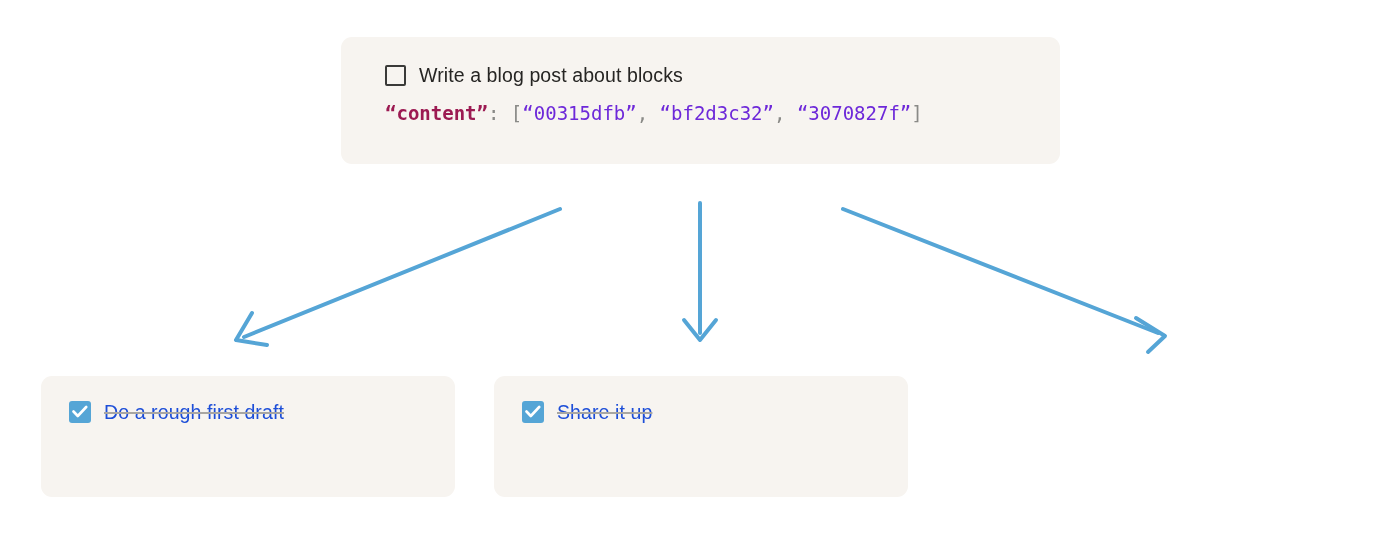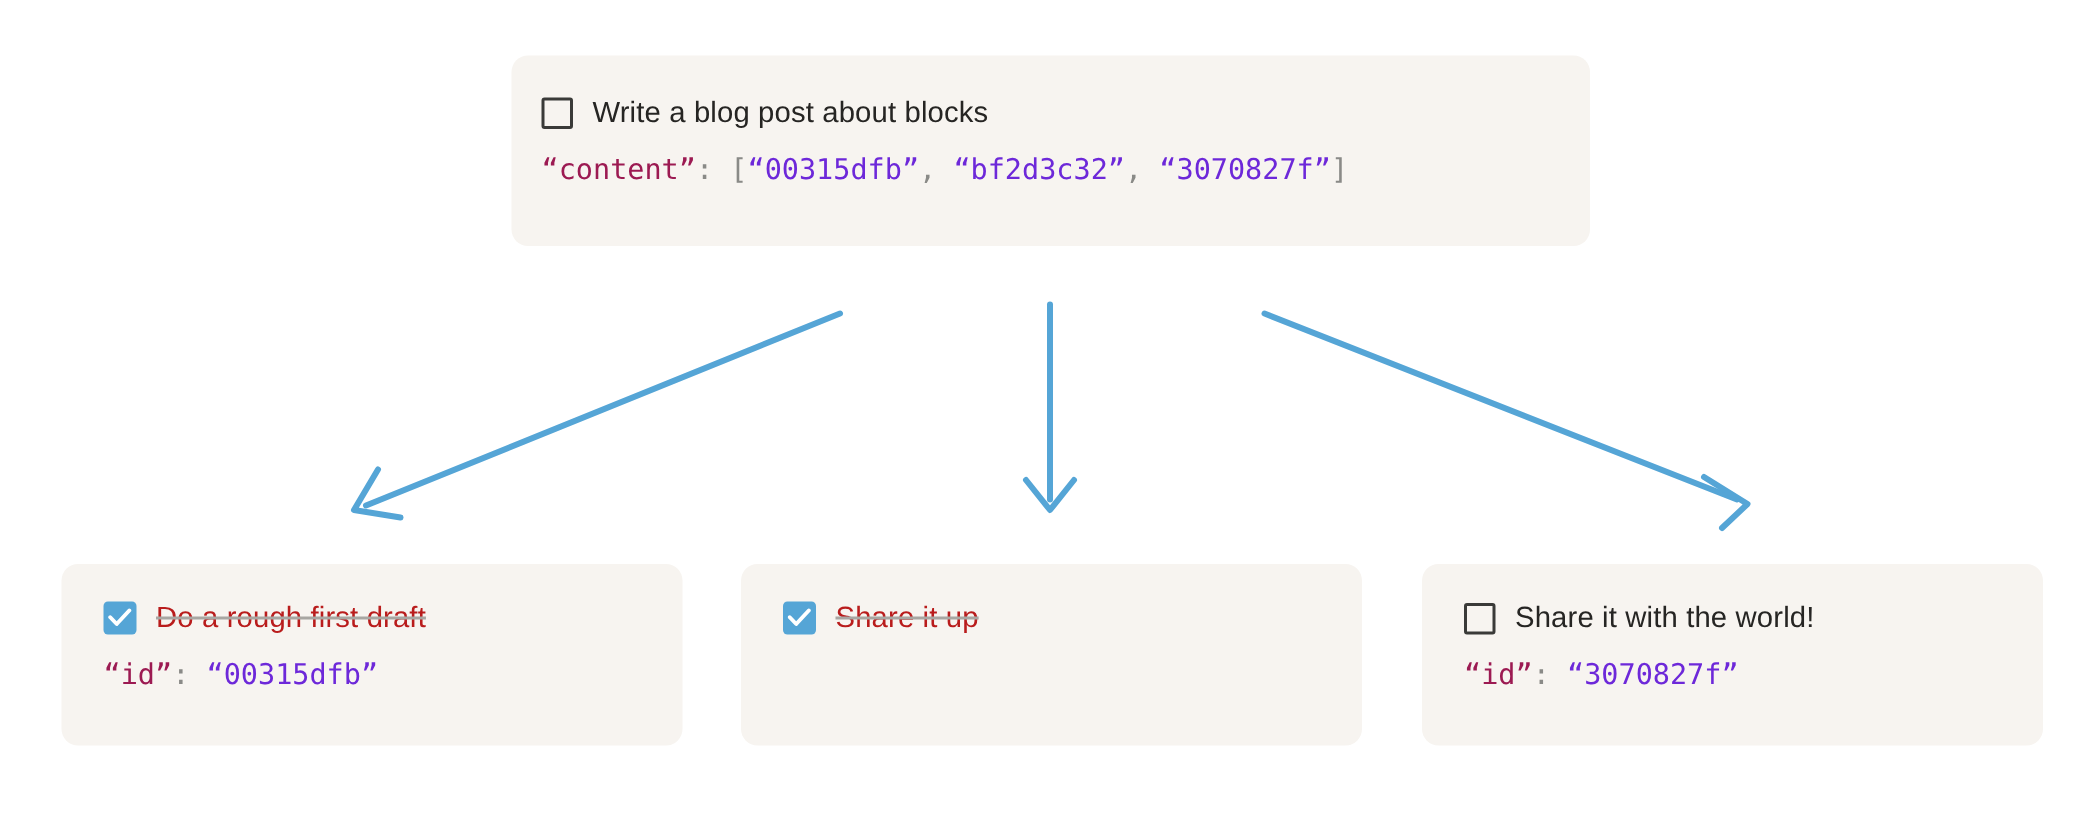--- a/index.html
+++ b/index.html
@@ -28,21 +28,21 @@
     position: absolute;
     background: #f7f4f0;
     border-radius: 11px;
     box-sizing: border-box;
   }
   .card-root {
     left: 341px;
     top: 37px;
     width: 719px;
     height: 127px;
-    padding: 24px 28px 0 20px;
+    padding: 24px 28px 0 44px;
   }
   .card-child {
     top: 376px;
     width: 414px;
     height: 121px;
     padding: 22px 28px 0 28px;
   }
   .card-c1 { left: 41px; }
   .card-c2 { left: 494px; }
   .card-c3 { left: 948px; }
@@ -79,35 +79,35 @@
     display: block;
   }
 
   .task-label {
     font-size: 19.5px;
     color: #262523;
     letter-spacing: 0.1px;
     white-space: nowrap;
   }
   .task-label.done {
-    color: #b91c1c;
+    color: #1d4ed8;
     text-decoration: line-through;
     text-decoration-thickness: 1.5px;
     text-decoration-color: #a8a6a2;
   }
 
   
   .json-line {
     margin-top: 11px;
     font-family: "DejaVu Sans Mono", monospace;
     font-size: 19px;
     line-height: 26px;
     white-space: nowrap;
   }
-  .json-key    { color: #9c1a52; }
+  .json-key    { color: #9c1a52; font-weight: bold; }
   .json-punct  { color: #8a8a87; }
   .json-str    { color: #6d28d9; }
 
   
   #arrows {
     position: absolute;
     left: 0; top: 0;
     width: 1400px;
     height: 544px;
     pointer-events: none;
@@ -149,41 +149,27 @@
 
   <div class="card card-child card-c1">
     <div class="task-row">
       <span class="checkbox checked">
         <svg width="16" height="14" viewBox="0 0 16 14" xmlns="http://www.w3.org/2000/svg">
           <polyline points="1.5,6.5 5.8,11 14.2,2" fill="none" stroke="#ffffff" stroke-width="2.6" stroke-linecap="round" stroke-linejoin="round"></polyline>
         </svg>
       </span>
       <span class="task-label done">Do a rough first draft</span>
     </div>
-    <div class="json-line">
-      <span class="json-key">“id”</span><span class="json-punct">:</span>
-      <span class="json-str">“00315dfb”</span>
-    </div>
   </div>
 
   <div class="card card-child card-c2">
     <div class="task-row">
       <span class="checkbox checked">
         <svg width="16" height="14" viewBox="0 0 16 14" xmlns="http://www.w3.org/2000/svg">
           <polyline points="1.5,6.5 5.8,11 14.2,2" fill="none" stroke="#ffffff" stroke-width="2.6" stroke-linecap="round" stroke-linejoin="round"></polyline>
         </svg>
       </span>
       <span class="task-label done">Share it up</span>
     </div>
   </div>
 
-  <div class="card card-child card-c3">
-    <div class="task-row">
-      <span class="checkbox"></span>
-      <span class="task-label">Share it with the world!</span>
-    </div>
-    <div class="json-line">
-      <span class="json-key">“id”</span><span class="json-punct">:</span>
-      <span class="json-str">“3070827f”</span>
-    </div>
-  </div>
 
 </div>
 
 </body></html>

